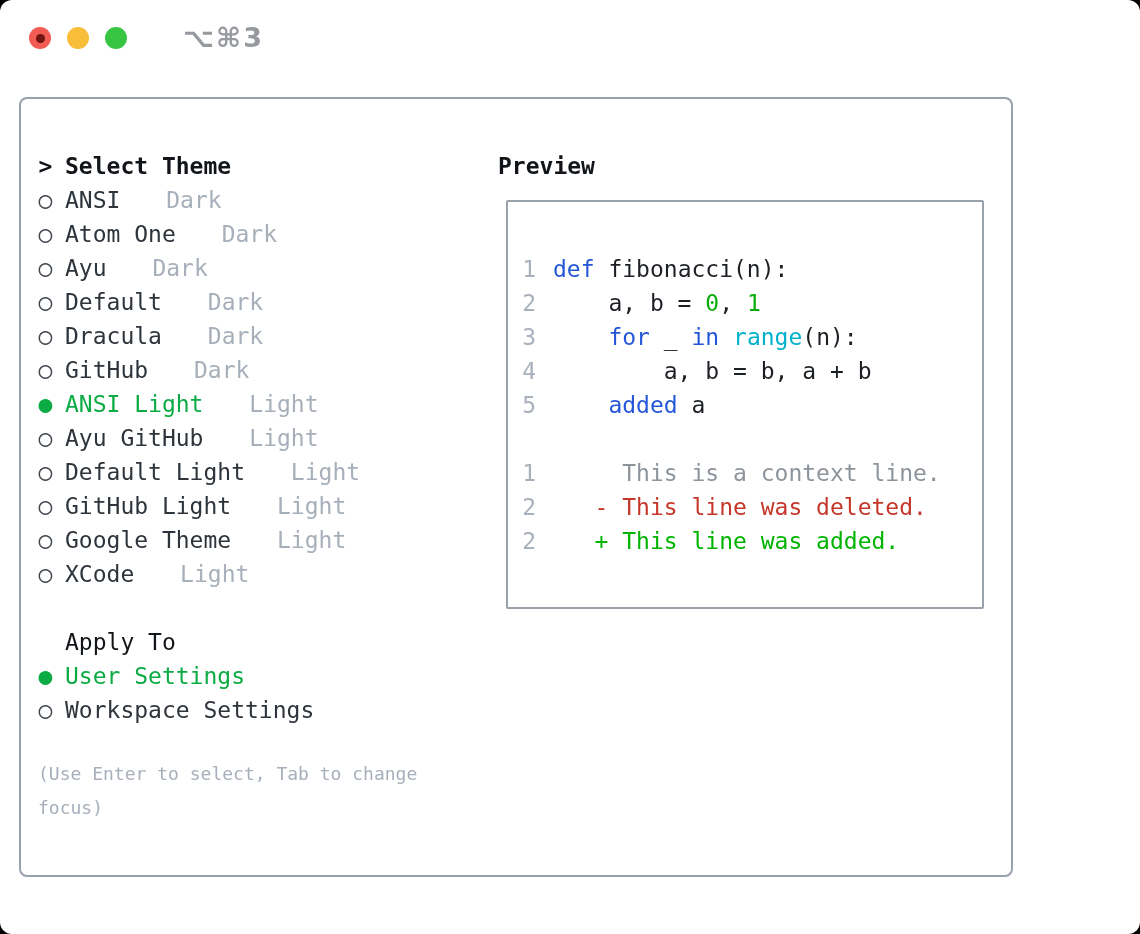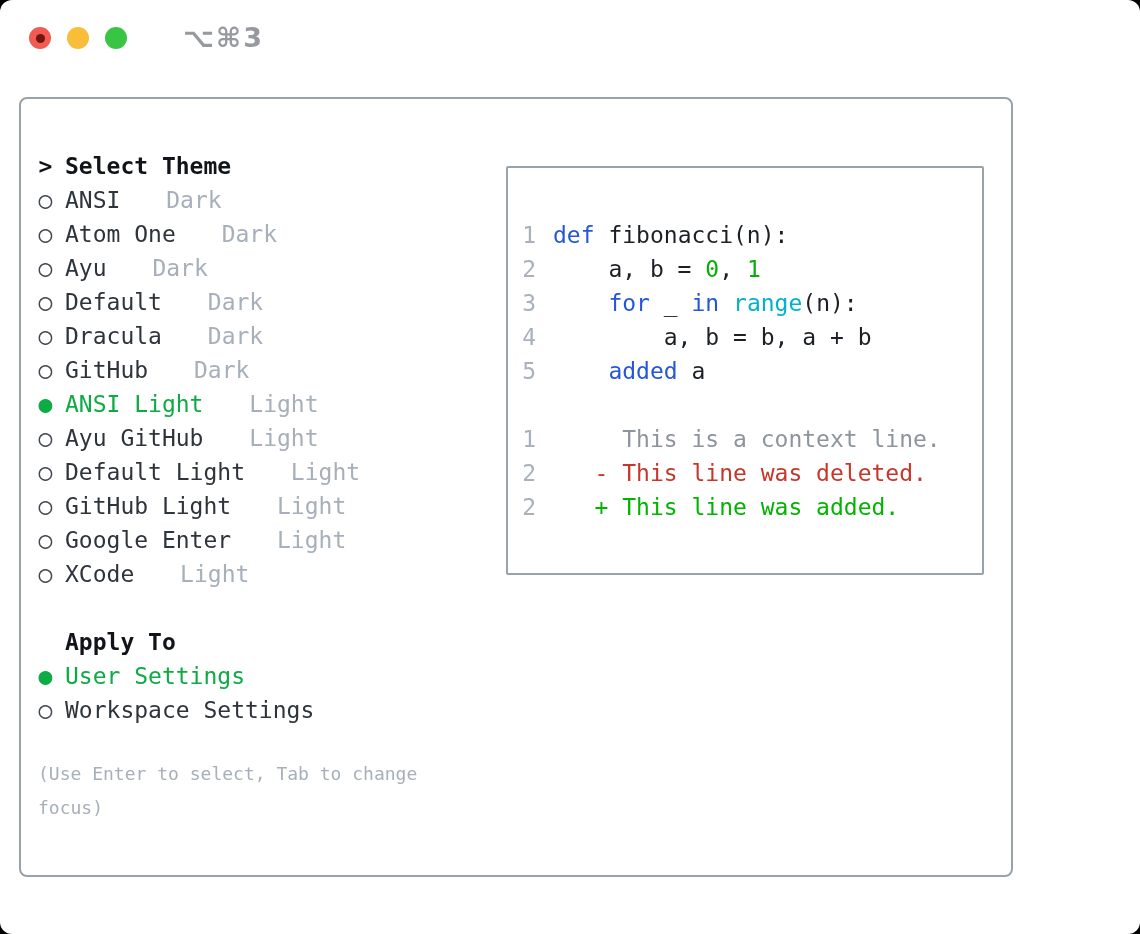--- a/index.html
+++ b/index.html
@@ -33,21 +33,21 @@
   
   .row{display:flex;align-items:center;height:34px;font-size:23px;white-space:pre;}
   .mk{width:15px;margin-right:12px;flex:none;display:flex;align-items:center;justify-content:center;
       color:#41474e;font-size:23px;}
   .mk.on{color:var(--ui-green,#0cab44);}
   .row .nm{color:var(--name,#2e343b);}
   .row.sel .nm{color:var(--ui-green,#0cab44);}
   .row .sfx{color:var(--muted,#a6afba);margin-left:32px;}
   .row.title{font-weight:bold;}
   .row.title .mk,.row.title .nm{color:var(--heading,#111519);font-weight:bold;}
-  .row.subhead .nm{color:var(--heading,#111519);font-weight:700;}
+  .row.subhead .nm{color:var(--heading,#111519);font-weight:400;}
   .apply-section{margin-top:34px;}
   .hint{margin-top:30px;max-width:430px;font-size:18px;line-height:34px;
         color:var(--muted,#a6afba);white-space:normal;}
   
   .preview-title{height:34px;line-height:34px;font-size:23px;font-weight:bold;color:var(--heading,#111519);}
   .preview-box{
     margin-top:17px;margin-left:8px;width:478px;height:409px;
     border:2px solid var(--border,#99a1ab);border-radius:2px;box-sizing:border-box;
     padding:50px 0 0 14px;overflow:hidden;background:#fff;
   }
@@ -85,39 +85,40 @@
           <div class="row"><span class="mk">○</span><span class="nm">ANSI</span><span class="sfx"> Dark</span></div>
           <div class="row"><span class="mk">○</span><span class="nm">Atom One</span><span class="sfx"> Dark</span></div>
           <div class="row"><span class="mk">○</span><span class="nm">Ayu</span><span class="sfx"> Dark</span></div>
           <div class="row"><span class="mk">○</span><span class="nm">Default</span><span class="sfx"> Dark</span></div>
           <div class="row"><span class="mk">○</span><span class="nm">Dracula</span><span class="sfx"> Dark</span></div>
           <div class="row"><span class="mk">○</span><span class="nm">GitHub</span><span class="sfx"> Dark</span></div>
           <div class="row sel"><span class="mk on">●</span><span class="nm">ANSI Light</span><span class="sfx"> Light</span></div>
           <div class="row"><span class="mk">○</span><span class="nm">Ayu GitHub</span><span class="sfx"> Light</span></div>
           <div class="row"><span class="mk">○</span><span class="nm">Default Light</span><span class="sfx"> Light</span></div>
           <div class="row"><span class="mk">○</span><span class="nm">GitHub Light</span><span class="sfx"> Light</span></div>
-          <div class="row"><span class="mk">○</span><span class="nm">Google Enter</span><span class="sfx"> Light</span></div>
+          <div class="row"><span class="mk">○</span><span class="nm">Google Theme</span><span class="sfx"> Light</span></div>
           <div class="row"><span class="mk">○</span><span class="nm">XCode</span><span class="sfx"> Light</span></div>
         </div>
 
       <div class="apply-section">
         <div class="row subhead">
           <span class="mk"></span>
           <span class="nm">Apply To</span>
         </div>
         <div id="apply-list">
             <div class="row sel"><span class="mk on">●</span><span class="nm">User Settings</span></div>
             <div class="row"><span class="mk">○</span><span class="nm">Workspace Settings</span></div>
           </div>
       </div>
 
       <div class="hint">(Use Enter to select, Tab to change focus)</div>
     </div>
 
     <div class="right-col">
+      <div class="preview-title">Preview</div>
       <div class="preview-box" id="preview-box">
           <div class="cl"><span class="ln">1</span><span class="seg-kw">def</span><span class="seg-pl"> fibonacci(n):</span></div>
           <div class="cl"><span class="ln">2</span><span class="seg-pl">    a, b = </span><span class="seg-num">0</span><span class="seg-pl">, </span><span class="seg-num">1</span></div>
           <div class="cl"><span class="ln">3</span><span class="seg-pl">    </span><span class="seg-kw">for</span><span class="seg-pl"> _ </span><span class="seg-kw">in</span><span class="seg-pl"> </span><span class="seg-bi">range</span><span class="seg-pl">(n):</span></div>
           <div class="cl"><span class="ln">4</span><span class="seg-pl">        a, b = b, a + b</span></div>
           <div class="cl"><span class="ln">5</span><span class="seg-pl">    </span><span class="seg-kw">added</span><span class="seg-pl"> a</span></div>
           <div class="cl"><span class="ln"></span></div>
           <div class="cl"><span class="ln">1</span><span class="seg-ctx">     This is a context line.</span></div>
           <div class="cl"><span class="ln">2</span><span class="seg-del">   - This line was deleted.</span></div>
           <div class="cl"><span class="ln">2</span><span class="seg-add">   + This line was added.</span></div>

